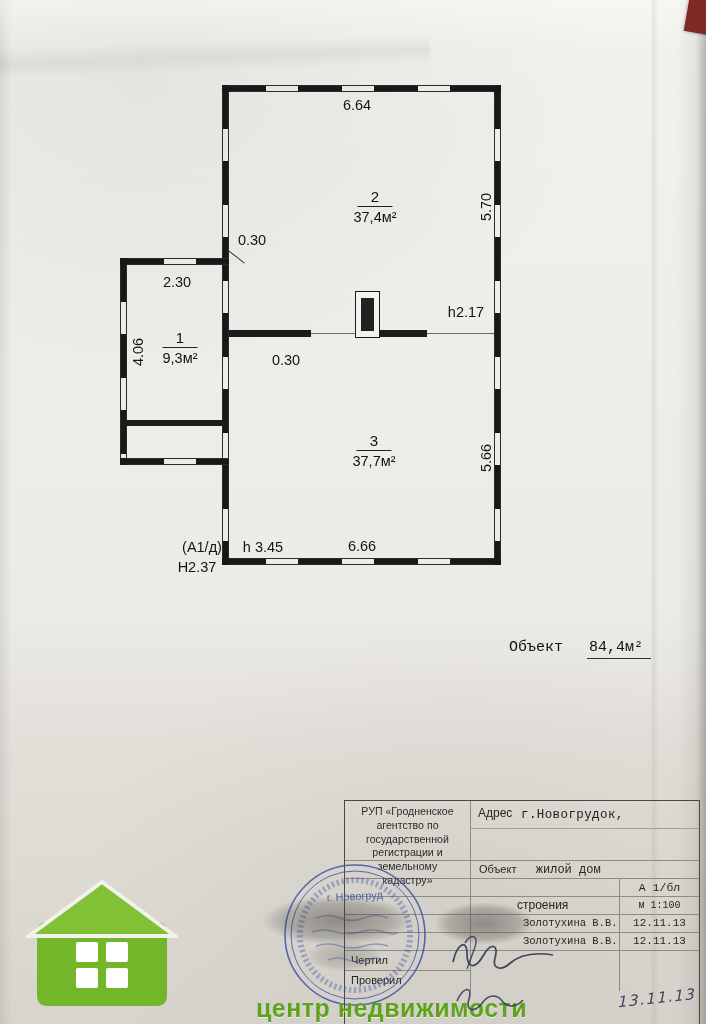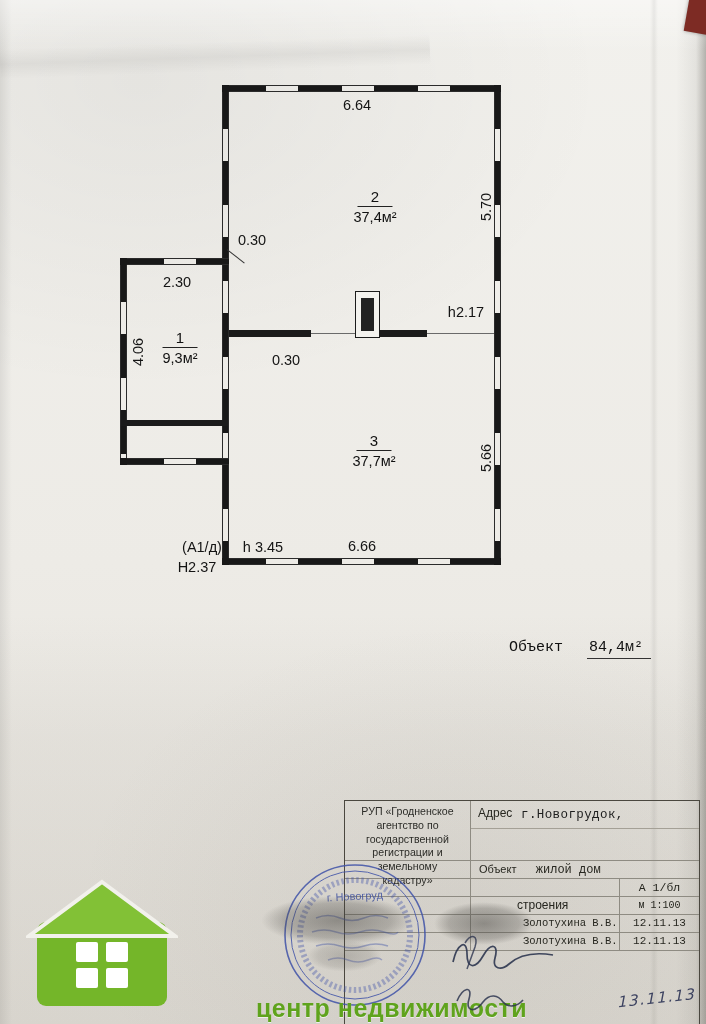--- a/index.html
+++ b/index.html
@@ -186,20 +186,28 @@
     <div class="tbr r18">
       <div class="c1"></div>
       <div class="c2 mono" style="padding-left:52px;font-size:10.5px;">Золотухина В.В.</div>
       <div class="c3 cent mono" style="font-size:11px;">12.11.13</div>
     </div>
     <div class="tbr r18">
       <div class="c1"></div>
       <div class="c2 mono" style="padding-left:52px;font-size:10.5px;">Золотухина В.В.</div>
       <div class="c3 cent mono" style="font-size:11px;">12.11.13</div>
     </div>
+    <div class="tbr rH">
+      <div class="c1">
+        <div class="h1">Чертил</div>
+        <div class="h2">Проверил</div>
+      </div>
+      <div class="c2"></div>
+      <div class="c3"></div>
+    </div>
   </div>
 
   <svg class="stamp" width="150" height="150" viewBox="0 0 150 150">
     <circle cx="75" cy="75" r="70" fill="none" stroke="#4053a8" stroke-width="1.6"></circle>
     <circle cx="75" cy="75" r="64" fill="none" stroke="#4053a8" stroke-width="1"></circle>
     <circle cx="75" cy="75" r="55" fill="none" stroke="#4053a8" stroke-width="6" stroke-dasharray="2.5 2.5" opacity="0.45"></circle>
     <text x="75" y="40" font-size="11" fill="#3f51a0" text-anchor="middle" font-family="Liberation Sans, sans-serif" transform="rotate(-3 75 40)">г. Новогруд</text>
     <path d="M36,58 q12,-5 24,0 t24,0 t24,0" fill="none" stroke="#4053a8" stroke-width="1.4" opacity="0.55"></path>
     <path d="M32,72 q12,-4 24,0 t24,0 t24,0 t14,0" fill="none" stroke="#4053a8" stroke-width="1.4" opacity="0.5"></path>
     <path d="M36,86 q12,-4 24,0 t24,0 t24,0" fill="none" stroke="#4053a8" stroke-width="1.4" opacity="0.5"></path>

